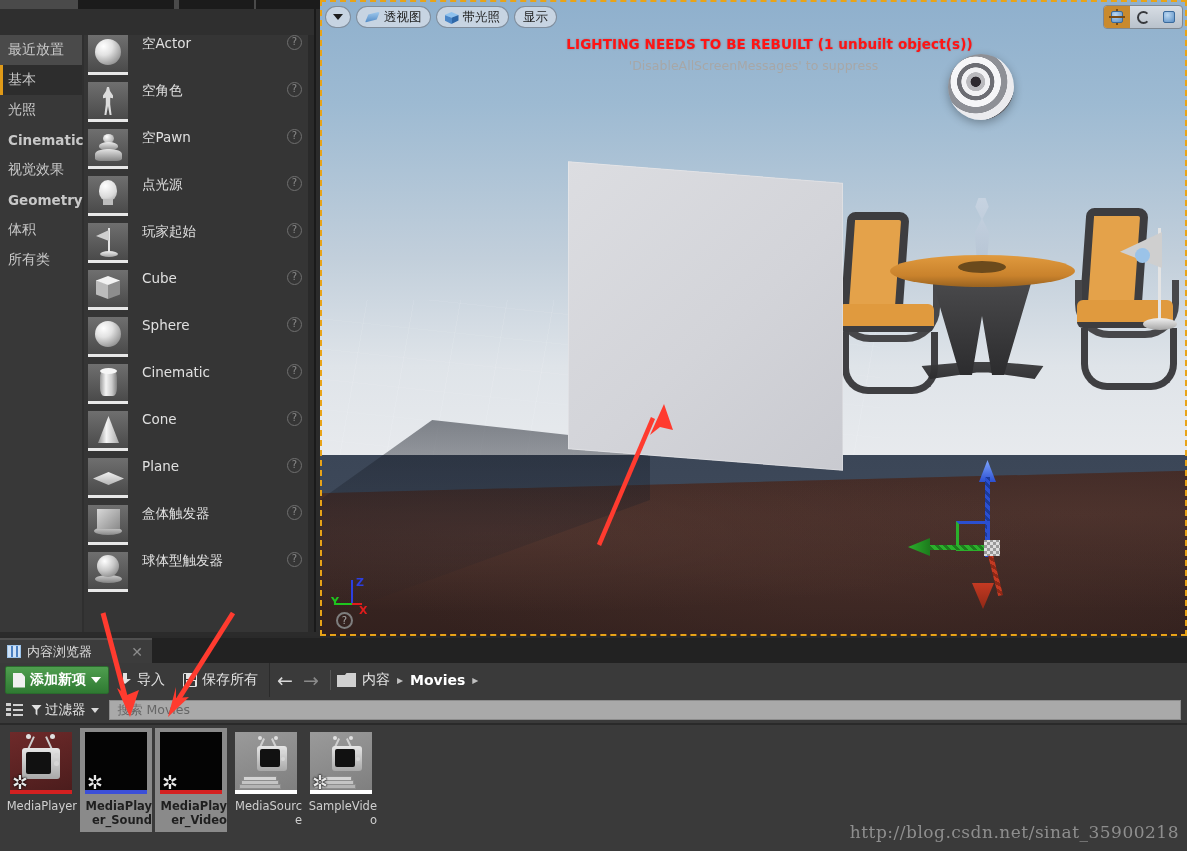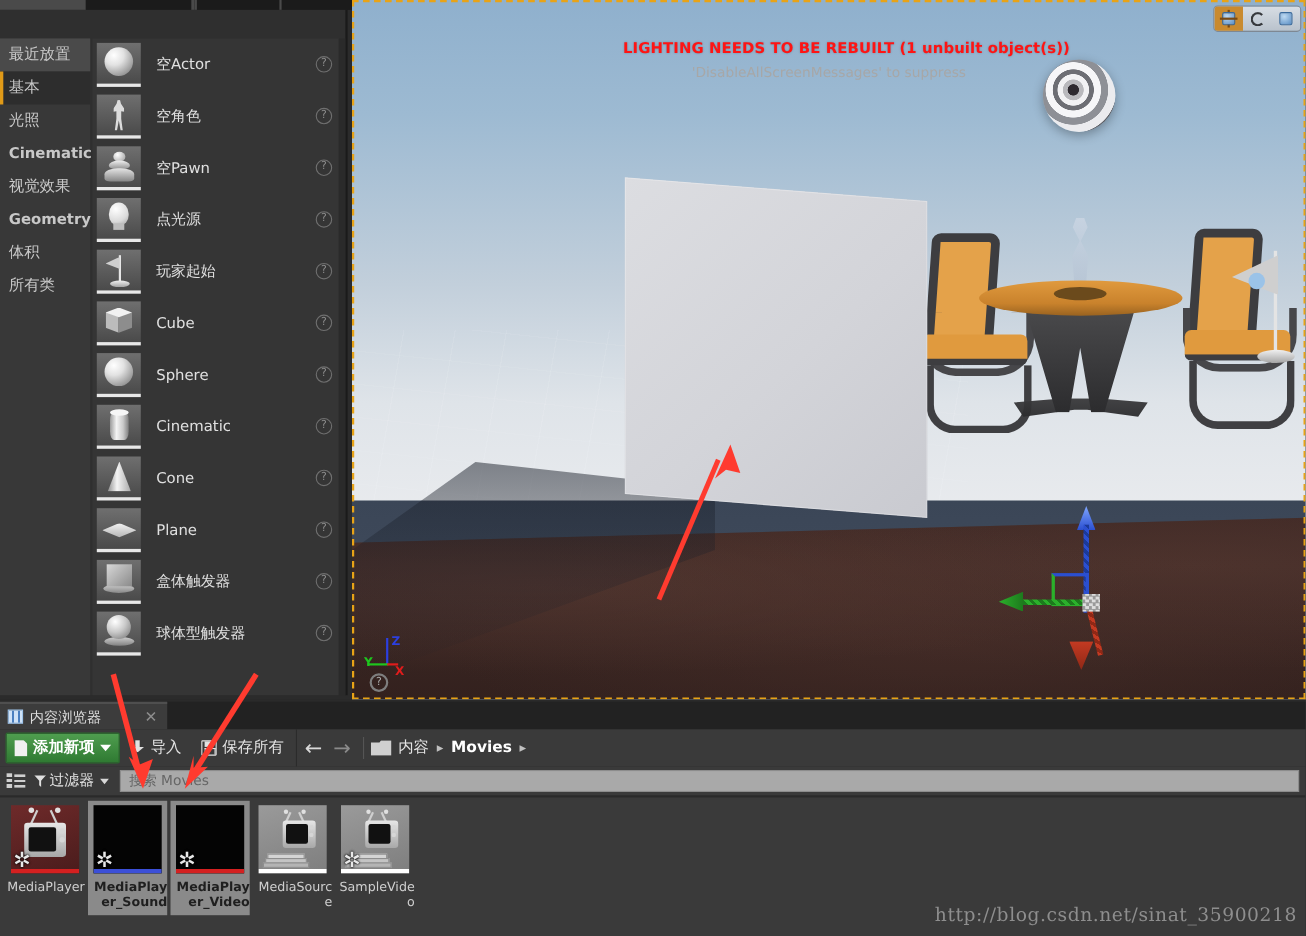--- a/index.html
+++ b/index.html
@@ -65,21 +65,21 @@
     content: ""; position: absolute; left: 0; top: 0; bottom: 0; width: 3px;
     background: #e09a18;
   }
 
   .actor-list {
     position: absolute; left: 84px; top: 26px; right: 6px; bottom: 0;
     background: #353535;
     overflow: hidden;
   }
   .actor-row {
-    height: 47px; display: flex; align-items: center;
+    height: 47px; display: flex; 
     padding: 0 6px 0 4px; position: relative;
   }
   .actor-thumb {
     width: 40px; height: 40px; flex: none;
     background: linear-gradient(#6f6f6f, #4a4a4a);
     border-bottom: 3px solid #e8e8e8;
     position: relative; overflow: hidden;
   }
   .actor-name {
     margin-left: 14px; font-size: 13.5px; color: #e0e0e0; flex: 1;
@@ -710,20 +710,36 @@
       <div class="g-y"></div>
       <div class="g-yh"></div>
       <div class="g-x"></div>
       <div class="g-xh"></div>
       <div class="g-ctr"></div>
     </div>
 
     <div class="vp-banner-red">LIGHTING NEEDS TO BE REBUILT (1 unbuilt object(s))</div>
     <div class="vp-banner-sub">'DisableAllScreenMessages' to suppress</div>
 
+    <div class="vp-toolbar">
+      <div class="vp-btn caret">
+        <span class="caret-dn"></span>
+      </div>
+      <div class="vp-btn">
+        <span class="ico-persp"></span>
+        <span>透视图</span>
+      </div>
+      <div class="vp-btn">
+        <span class="ico-lit"></span>
+        <span>带光照</span>
+      </div>
+      <div class="vp-btn">
+        <span>显示</span>
+      </div>
+    </div>
 
     <div class="vp-gizmobar">
       <div class="gz active">
         <span class="gz-arrows">
             <i class="gz-cube" style="position:absolute;left:2px;top:2px;"></i>
           </span>
       </div>
       <div class="gz">
         <span class="gz-rot"></span>
       </div>

